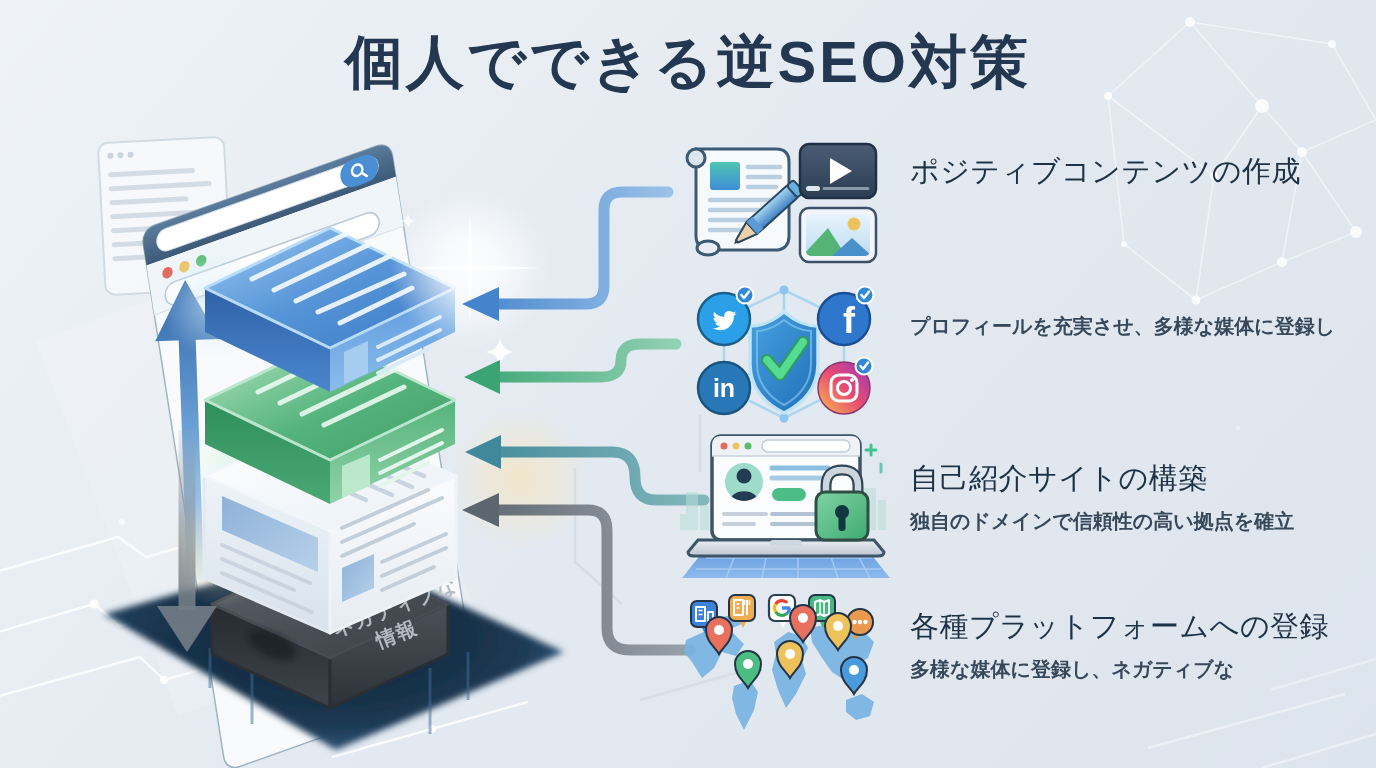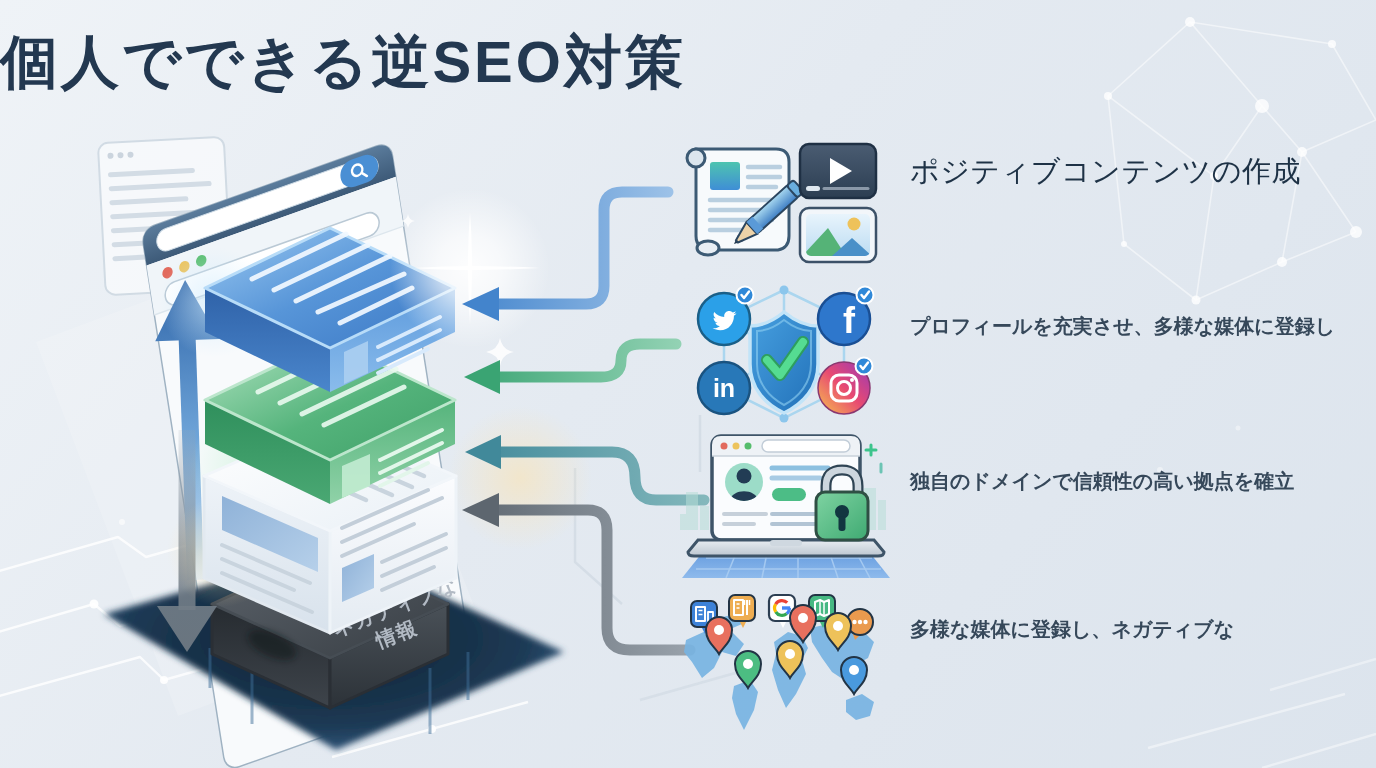--- a/index.html
+++ b/index.html
@@ -1,20 +1,20 @@
 <!DOCTYPE html>
 <html><head>
 <meta charset="utf-8">
 <style>
   html,body{margin:0;padding:0;background:#d8dfe8;}
   .canvas{position:relative;width:1376px;height:768px;overflow:hidden;
     font-family:"Liberation Sans","DejaVu Sans",sans-serif;
     background:linear-gradient(130deg,#eff3f7 0%,#e4eaf1 45%,#dce4ed 100%);}
   svg.layer{position:absolute;left:0;top:0;}
-  .title{position:absolute;left:0;right:0;top:24px;margin:0;text-align:left;
+  .title{position:absolute;left:0;right:0;top:24px;margin:0;text-align:center;
     font-size:58px;font-weight:800;color:#233850;letter-spacing:3px;}
   .item-text{position:absolute;left:910px;}
   .heading{font-size:29px;font-weight:400;color:#1e3246;letter-spacing:.5px;white-space:nowrap;}
   .sub{font-size:20px;font-weight:600;color:#36485a;margin-top:9px;white-space:nowrap;}
   .icon-box{position:absolute;}
 </style>
 </head>
 <body>
 
 <div class="canvas">
@@ -628,19 +628,21 @@
     </svg>
   </div>
 
   <div class="item-text" style="top:152px;">
     <div class="heading">ポジティブコンテンツの作成</div>
   </div>
   <div class="item-text" style="top:304px;">
     <div class="sub">プロフィールを充実させ、多様な媒体に登録し</div>
   </div>
   <div class="item-text" style="top:459px;">
+    <div class="heading">自己紹介サイトの構築</div>
     <div class="sub">独自のドメインで信頼性の高い拠点を確立</div>
   </div>
   <div class="item-text" style="top:607px;">
+    <div class="heading">各種プラットフォームへの登録</div>
     <div class="sub">多様な媒体に登録し、ネガティブな</div>
   </div>
 
 </div>
 
 </body></html>

